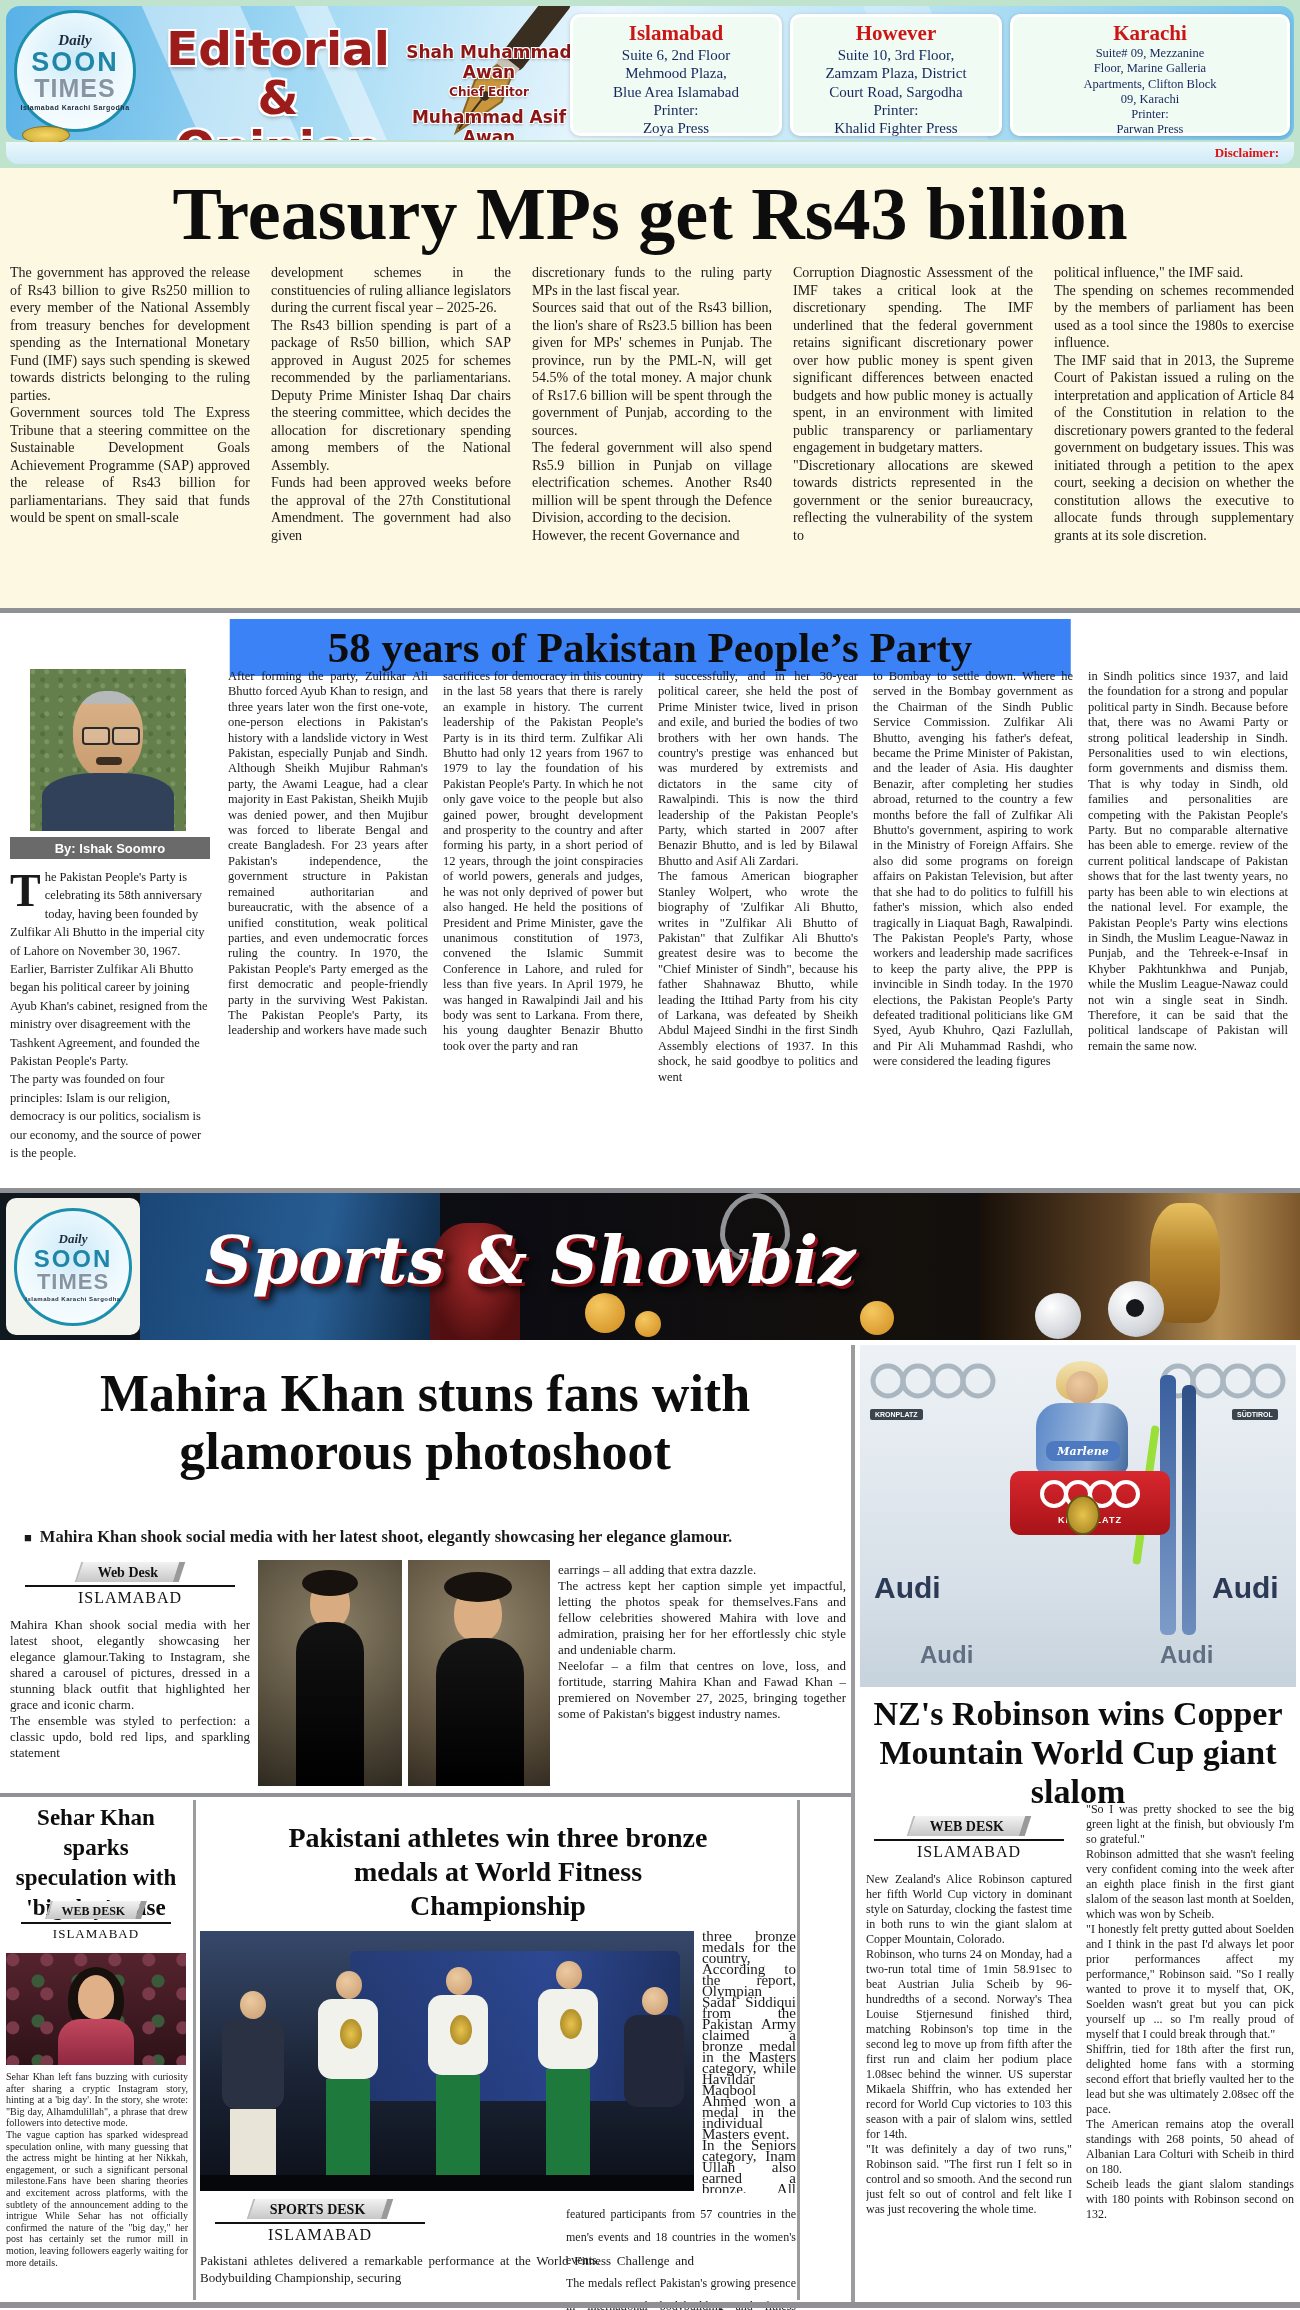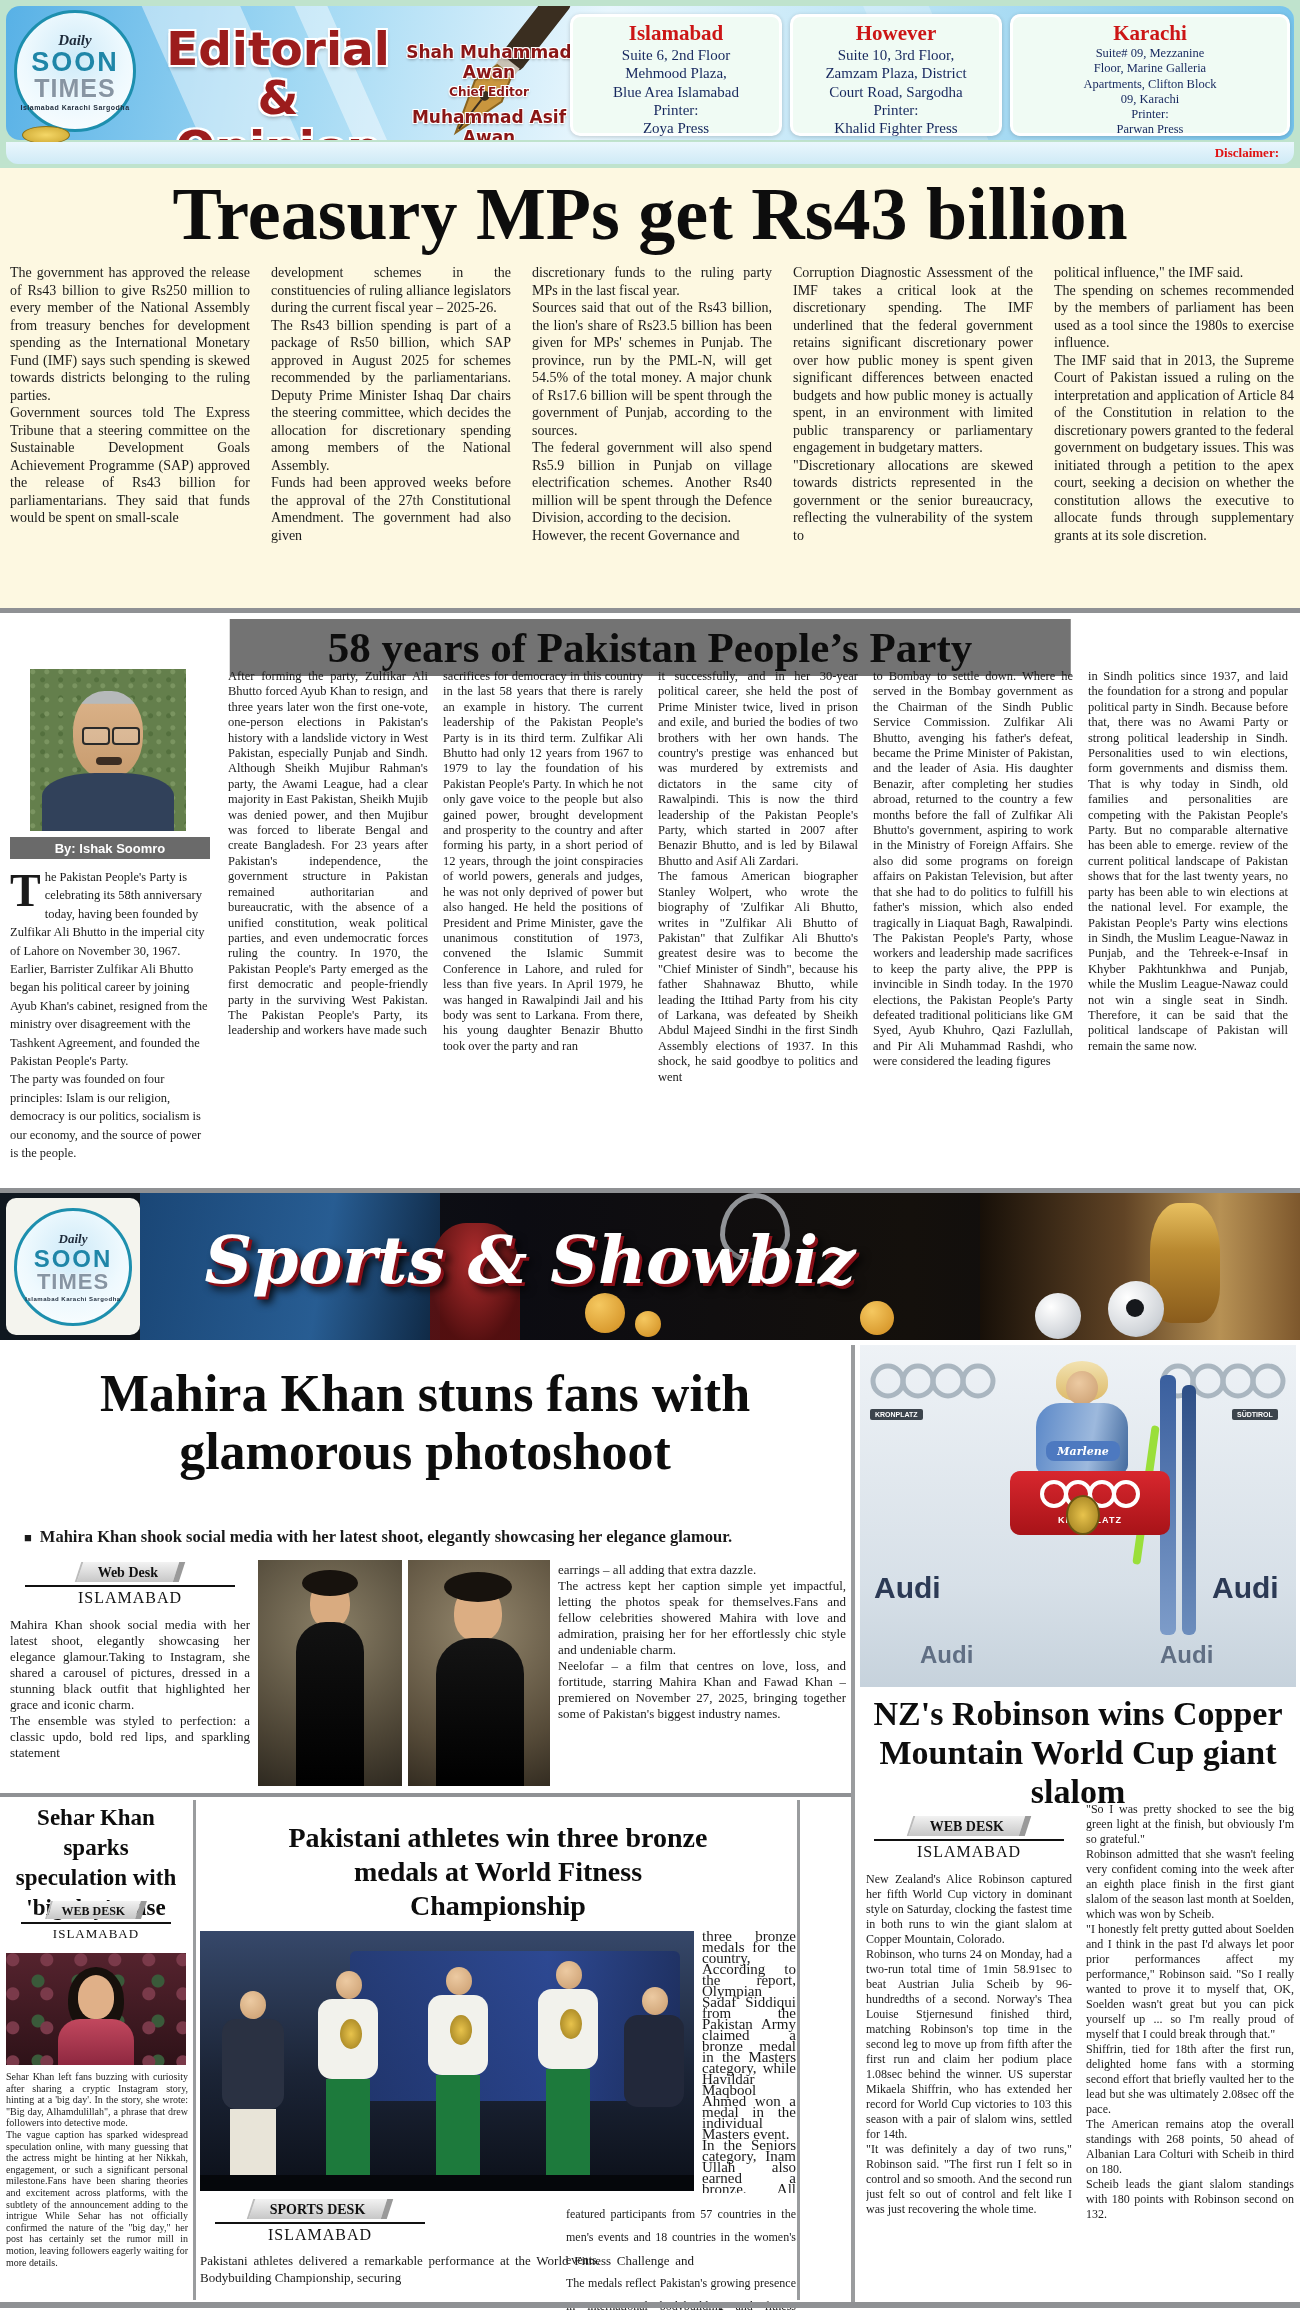--- a/index.html
+++ b/index.html
@@ -131,21 +131,21 @@
     <div class="abs just" style="left:793px;top:96px;width:240px;height:336px;font-size:14px;line-height:17.5px;">Corruption Diagnostic Assessment of the IMF takes a critical look at the discretionary spending. The IMF underlined that the federal government retains significant discretionary power over how public money is spent given significant differences between enacted budgets and how public money is actually spent, in an environment with limited public transparency or parliamentary engagement in budgetary matters.
 "Discretionary allocations are skewed towards districts represented in the government or the senior bureaucracy, reflecting the vulnerability of the system to</div>
     <div class="abs just" style="left:1054px;top:96px;width:240px;height:336px;font-size:14px;line-height:17.5px;">political influence," the IMF said.
 The spending on schemes recommended by the members of parliament has been used as a tool since the 1980s to exercise influence.
 The IMF said that in 2013, the Supreme Court of Pakistan issued a ruling on the interpretation and application of Article 84 of the Constitution in relation to the discretionary powers granted to the federal government on budgetary issues. This was initiated through a petition to the apex court, seeking a decision on whether the constitution allows the executive to allocate funds through supplementary grants at its sole discretion.</div>
   </div>
 
   <div class="abs divh" style="left:0;top:608px;width:1300px;height:5px;"></div>
 
   <div class="abs" style="left:0;top:613px;width:1300px;height:575px;background:#fff;">
-    <div class="abs" style="left:50%;top:6px;transform:translateX(-50%);background:#737373;padding:4px 98px;">
+    <div class="abs" style="left:50%;top:6px;transform:translateX(-50%);background:#3b82f6;padding:4px 98px;">
       <div class="hl" style="font-size:43px;white-space:nowrap;">58 years of Pakistan People’s Party</div>
     </div>
 
     <div class="photo" style="left:30px;top:56px;width:156px;height:162px;background:radial-gradient(circle at 20% 20%,#7a9460 2px,transparent 3px),radial-gradient(circle at 70% 60%,#54703e 2px,transparent 3px),#647f4c;background-size:14px 14px,18px 18px;">
       <div>
         <div class="abs" style="left:43px;top:22px;width:70px;height:88px;border-radius:45% 45% 48% 48%;background:linear-gradient(#b6b9ba 14%,#d9b086 15%,#c79b6e);"></div>
         <div class="abs" style="left:52px;top:58px;width:24px;height:14px;border:2px solid #2a2a2a;border-radius:4px;background:rgba(255,255,255,.2);"></div>
         <div class="abs" style="left:82px;top:58px;width:24px;height:14px;border:2px solid #2a2a2a;border-radius:4px;background:rgba(255,255,255,.2);"></div>
         <div class="abs" style="left:66px;top:88px;width:26px;height:8px;border-radius:4px;background:#3c2d22;"></div>
         <div class="abs" style="left:12px;top:104px;width:132px;height:58px;border-radius:40% 40% 0 0;background:#31415a;"></div>

